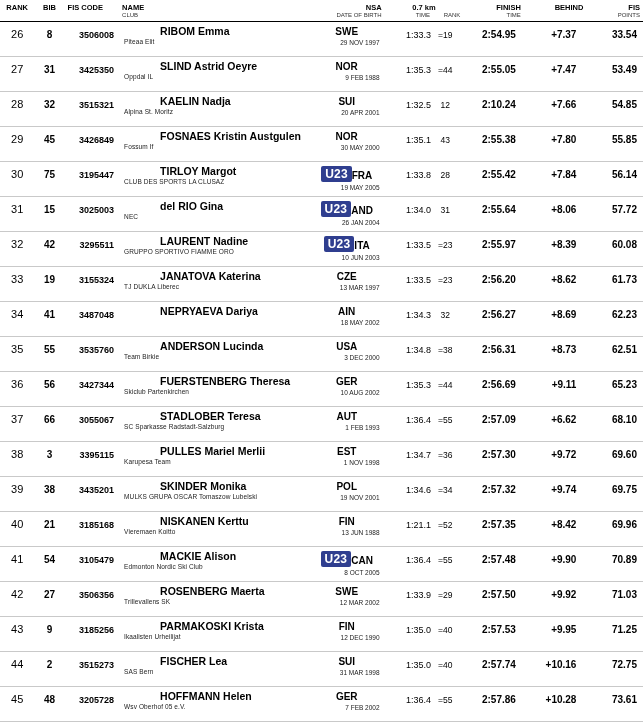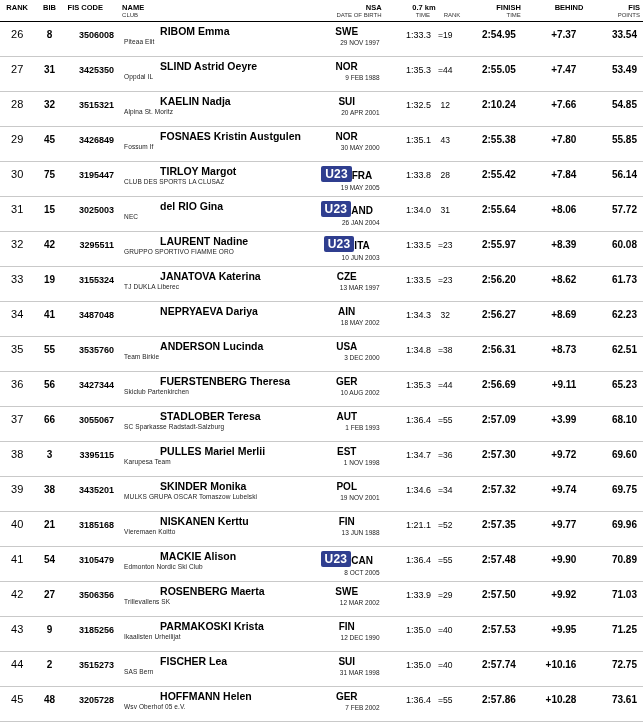--- a/index.html
+++ b/index.html
@@ -475,21 +475,21 @@
         <td>
           <div class="t1">1:36.4</div>
         </td>
         <td>
           <div class="t1rk">=55</div>
         </td>
         <td>
           <div class="fin">2:57.09</div>
         </td>
         <td>
-          <div class="beh">+3.99</div>
+          <div class="beh">+6.62</div>
         </td>
         <td>
           <div class="pts">68.10</div>
         </td>
       </tr>
       <tr>
         <td>
           <div class="rank">38</div>
         </td>
         <td>
@@ -577,21 +577,21 @@
         <td>
           <div class="t1">1:21.1</div>
         </td>
         <td>
           <div class="t1rk">=52</div>
         </td>
         <td>
           <div class="fin">2:57.35</div>
         </td>
         <td>
-          <div class="beh">+9.77</div>
+          <div class="beh">+8.42</div>
         </td>
         <td>
           <div class="pts">69.96</div>
         </td>
       </tr>
       <tr>
         <td>
           <div class="rank">41</div>
         </td>
         <td>

